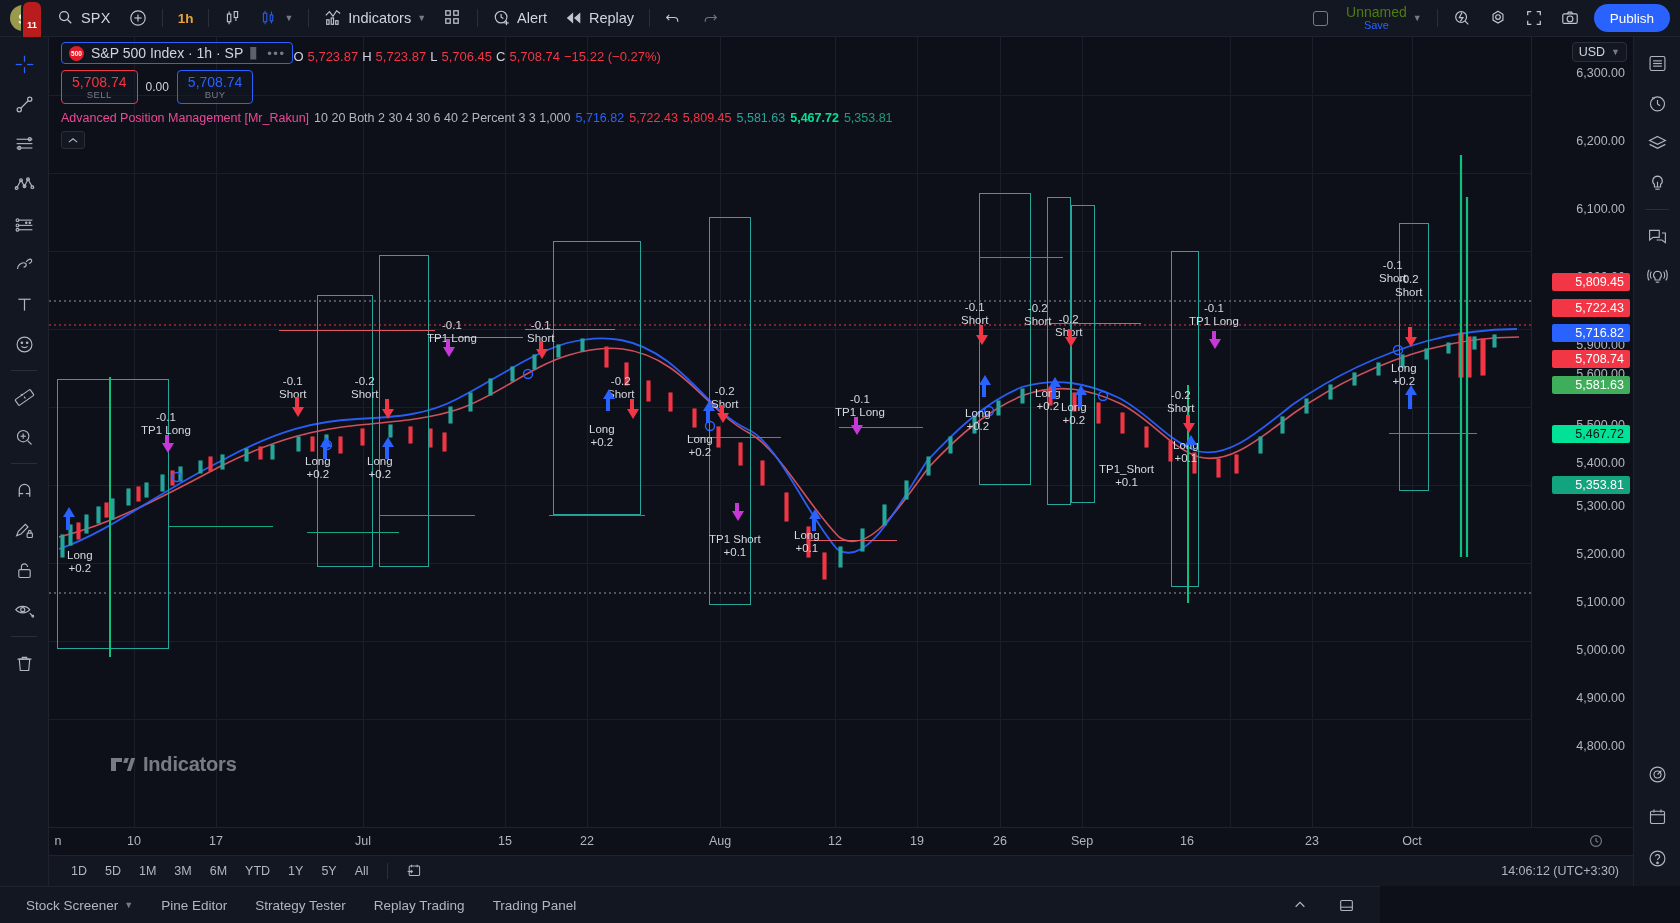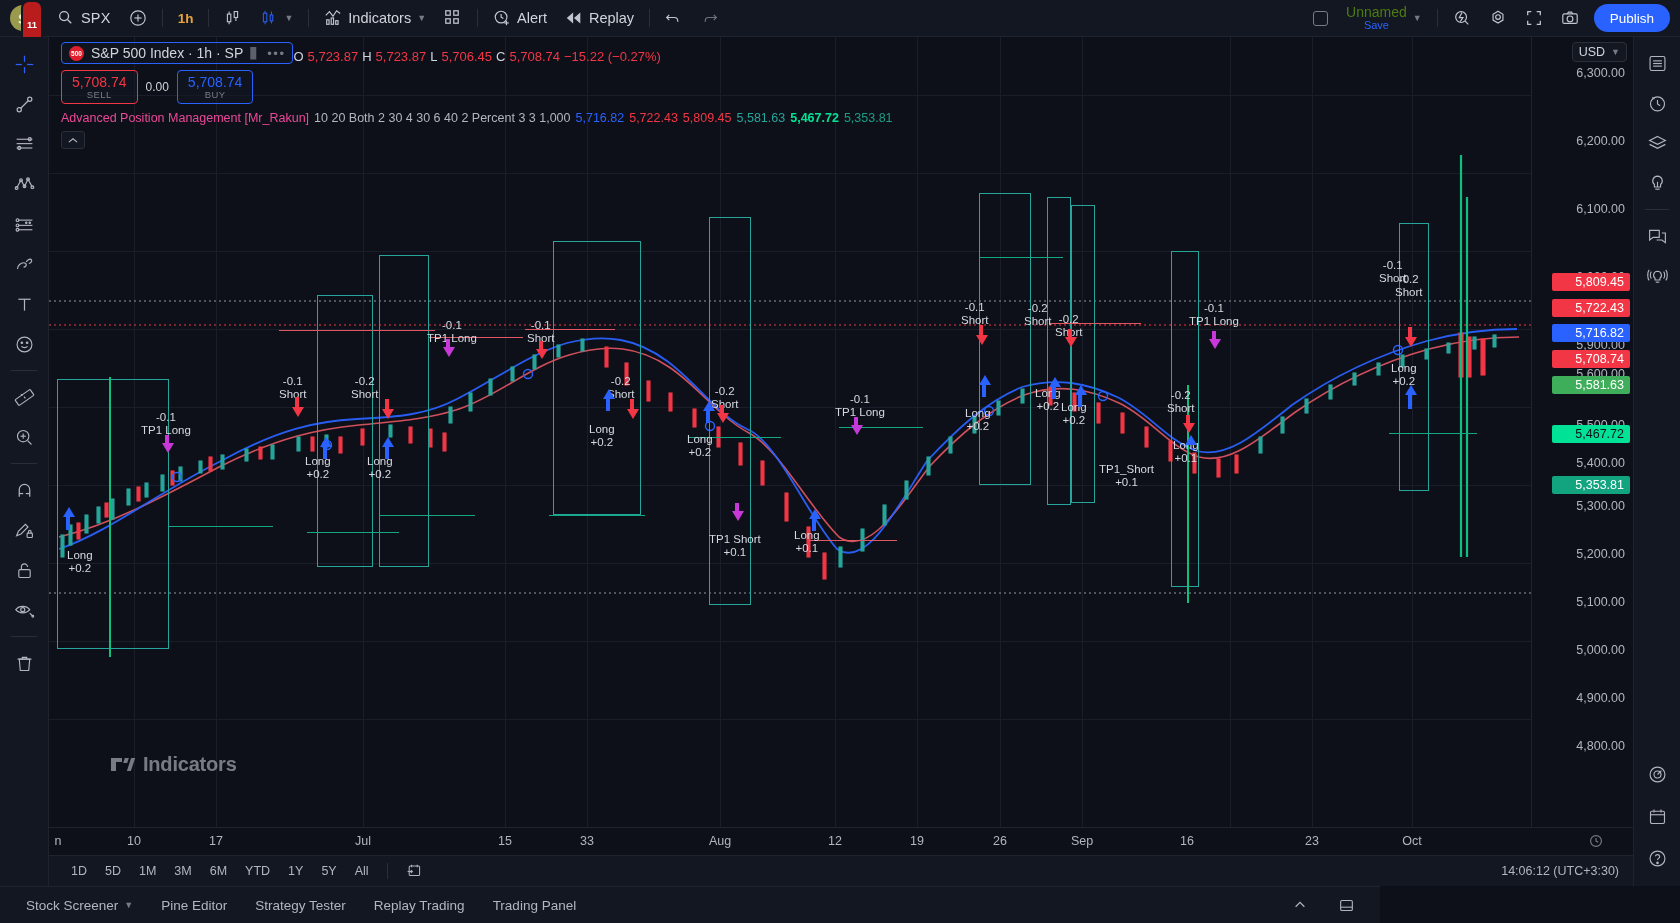--- a/index.html
+++ b/index.html
@@ -840,21 +840,21 @@
     <div class="pbadge" style="top:397px;background:#00e396;color:#0e1019">5,467.72</div>
     <div class="pbadge" style="top:448px;background:#12a47f;color:#fff">5,353.81</div>
   </div>
 
   <div class="timescale">
     <div class="tk" style="left:9px">n</div>
     <div class="tk" style="left:85px">10</div>
     <div class="tk" style="left:167px">17</div>
     <div class="tk" style="left:314px">Jul</div>
     <div class="tk" style="left:456px">15</div>
-    <div class="tk" style="left:538px">33</div>
+    <div class="tk" style="left:538px">22</div>
     <div class="tk" style="left:671px">Aug</div>
     <div class="tk" style="left:786px">12</div>
     <div class="tk" style="left:868px">19</div>
     <div class="tk" style="left:951px">26</div>
     <div class="tk" style="left:1033px">Sep</div>
     <div class="tk" style="left:1138px">16</div>
     <div class="tk" style="left:1263px">23</div>
     <div class="tk" style="left:1363px">Oct</div>
     <div class="ts-clock">
       <svg viewBox="0 0 16 16" width="14" height="14" fill="none" stroke="#787b86" stroke-width="1.3">

